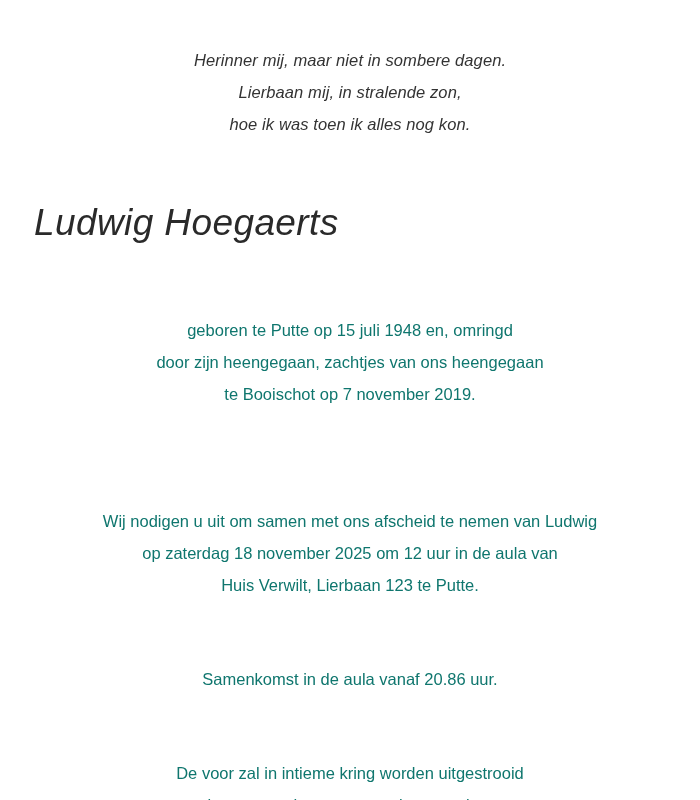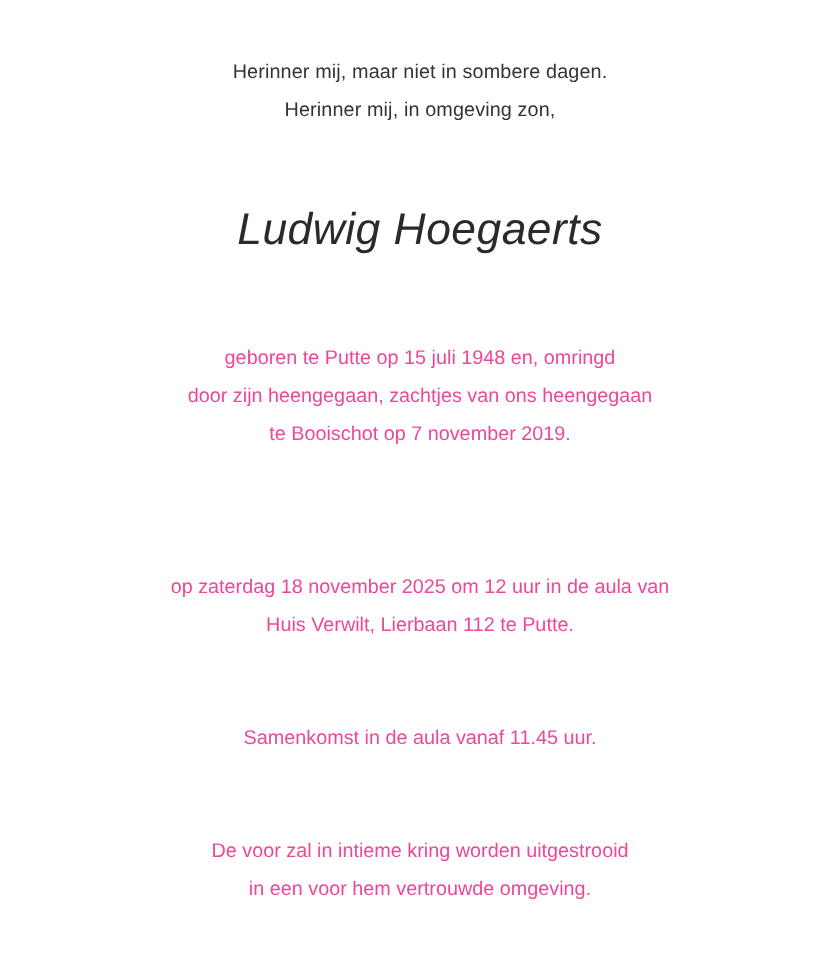--- a/index.html
+++ b/index.html
@@ -16,45 +16,46 @@
   }
   .card {
     width: 700px;
     height: 800px;
     box-sizing: border-box;
     padding: 40px 34px 0 34px;
     display: block;
   }
   .poem {
     text-align: center;
+    font-style: italic;
     font-size: 16.5px;
     line-height: 32px;
     letter-spacing: 0.1px;
     color: #333333;
     margin-top: 4px;
   }
   .poem .line {
     display: block;
     white-space: nowrap;
   }
   .name {
-    text-align: center;
+    text-align: left;
     font-size: 37px;
     font-style: italic;
     font-weight: 400;
     letter-spacing: 0.4px;
     color: #2a2a2a;
     margin-top: 62px;
     white-space: nowrap;
   }
   .block {
     text-align: center;
     font-size: 16.5px;
     line-height: 32px;
-    color: #ec4899;
+    color: #0f766e;
   }
   .block .line {
     display: block;
     white-space: nowrap;
   }
   .birth-block {
     margin-top: 70px;
   }
   .invite-block {
     margin-top: 95px;
@@ -66,38 +67,40 @@
     margin-top: 62px;
   }
 </style>
 </head>
 <body>
 
 <div class="card">
 
   <div class="poem">
     <span class="line">Herinner mij, maar niet in sombere dagen.</span>
-    <span class="line">Herinner mij, in omgeving zon,</span>
+    <span class="line">Lierbaan mij, in stralende zon,</span>
+    <span class="line">hoe ik was toen ik alles nog kon.</span>
   </div>
 
   <div class="name">Ludwig Hoegaerts</div>
 
   <div class="block birth-block">
     <span class="line">geboren te Putte op 15 juli 1948 en, omringd</span>
     <span class="line">door zijn heengegaan, zachtjes van ons heengegaan</span>
     <span class="line">te Booischot op 7 november 2019.</span>
   </div>
 
   <div class="block invite-block">
+    <span class="line">Wij nodigen u uit om samen met ons afscheid te nemen van Ludwig</span>
     <span class="line">op zaterdag 18 november 2025 om 12 uur in de aula van</span>
-    <span class="line">Huis Verwilt, Lierbaan 112 te Putte.</span>
+    <span class="line">Huis Verwilt, Lierbaan 123 te Putte.</span>
   </div>
 
   <div class="block gathering-block">
-    <span class="line">Samenkomst in de aula vanaf 11.45 uur.</span>
+    <span class="line">Samenkomst in de aula vanaf 20.86 uur.</span>
   </div>
 
   <div class="block urn-block">
     <span class="line">De voor zal in intieme kring worden uitgestrooid</span>
     <span class="line">in een voor hem vertrouwde omgeving.</span>
   </div>
 
 </div>
 
 </body></html>

